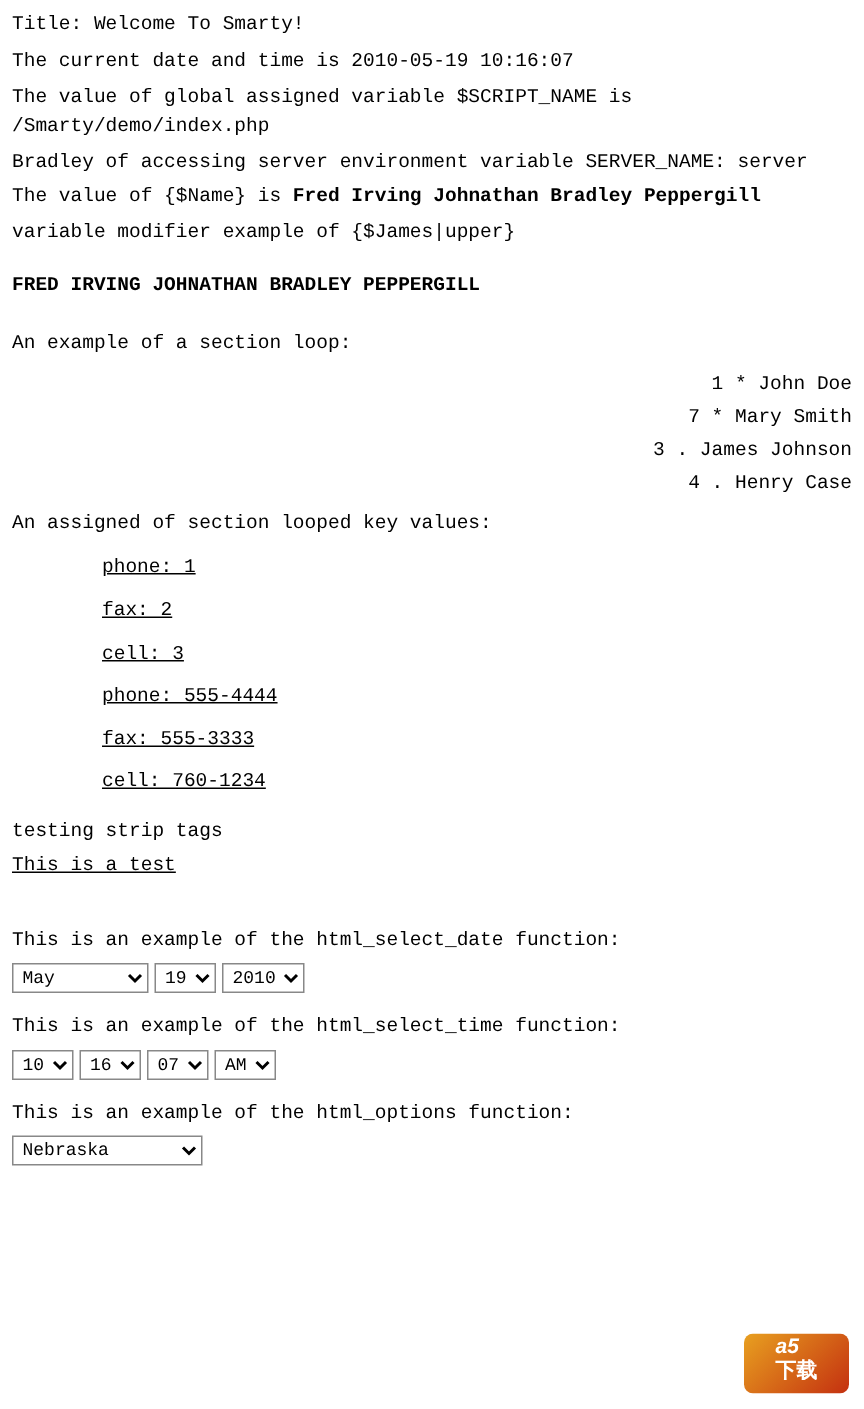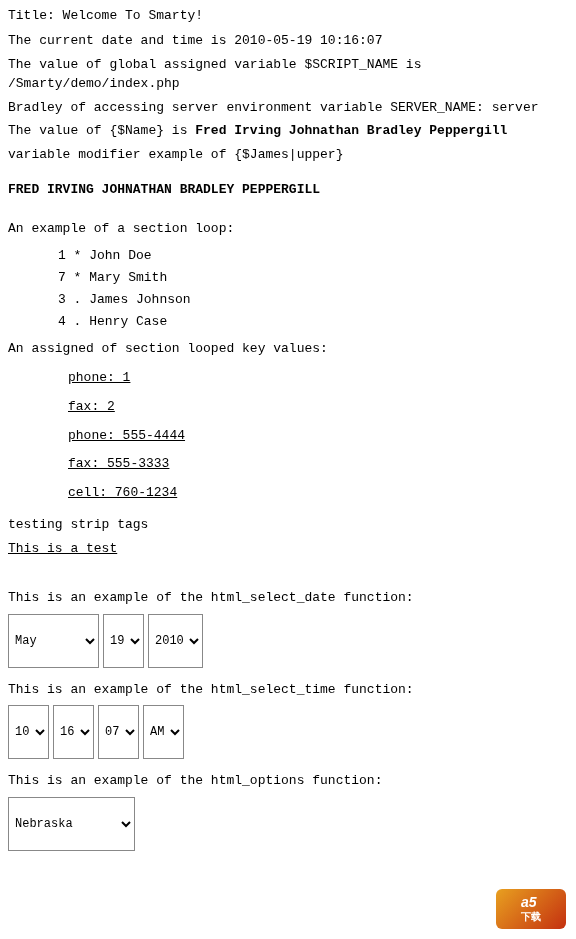--- a/index.html
+++ b/index.html
@@ -20,20 +20,21 @@
       line-height: 1.5;
     }
     .bold-name {
       font-weight: bold;
     }
     .section-loop {
       margin: 6px 0 6px 50px;
     }
     .section-loop div {
       line-height: 1.7;
+      text-align: right;
     }
     .key-values {
       margin: 6px 0 6px 60px;
     }
     .key-values div {
       line-height: 2.2;
       text-decoration: underline;
     }
     .upper-name {
       font-weight: bold;
@@ -52,34 +53,34 @@
     }
     .select-row {
       margin: 6px 0 10px 0;
       display: flex;
       align-items: center;
       gap: 4px;
     }
     select {
       font-family: 'Courier New', Courier, monospace;
       font-size: 12px;
-      padding: 18px 2px;
+      padding: 1px 2px;
       border: 1px solid #888;
       background: #fff;
     }
     .watermark {
       position: fixed;
       bottom: 10px;
       right: 10px;
       width: 70px;
       height: 40px;
       background: linear-gradient(135deg, #e8a020, #c43010);
       border-radius: 6px;
       display: flex;
-      align-items: center;
+      align-items: flex-start;
       justify-content: center;
       color: white;
       font-size: 10px;
       font-family: Arial, sans-serif;
       font-weight: bold;
     }
     .blank-line {
       height: 14px;
     }
   </style>
@@ -109,20 +110,21 @@
     <div>1 * John Doe</div>
     <div>7 * Mary Smith</div>
     <div>3 . James Johnson</div>
     <div>4 . Henry Case</div>
   </div>
 
 <div class="line">An assigned of section looped key values:</div>
 <div class="key-values" id="key-values-list">
     <div>phone: 1</div>
     <div>fax: 2</div>
+    <div>cell: 3</div>
     <div>phone: 555-4444</div>
     <div>fax: 555-3333</div>
     <div>cell: 760-1234</div>
   </div>
 
 <div class="strip-label line">testing strip tags</div>
 <div class="line">
   <a class="strip-link">This is a test</a>
 </div>
 <div class="blank-line"></div>
@@ -149,15 +151,15 @@
 <div class="html-select-section">
   <div class="line">This is an example of the html_options function:</div>
   <div class="select-row">
     <select id="state-select"><option value="Alabama">Alabama</option><option value="Alaska">Alaska</option><option value="Arizona">Arizona</option><option value="Arkansas">Arkansas</option><option value="California">California</option><option value="Colorado">Colorado</option><option value="Connecticut">Connecticut</option><option value="Delaware">Delaware</option><option value="Florida">Florida</option><option value="Georgia">Georgia</option><option value="Hawaii">Hawaii</option><option value="Idaho">Idaho</option><option value="Illinois">Illinois</option><option value="Indiana">Indiana</option><option value="Iowa">Iowa</option><option value="Kansas">Kansas</option><option value="Kentucky">Kentucky</option><option value="Louisiana">Louisiana</option><option value="Maine">Maine</option><option value="Maryland">Maryland</option><option value="Massachusetts">Massachusetts</option><option value="Michigan">Michigan</option><option value="Minnesota">Minnesota</option><option value="Mississippi">Mississippi</option><option value="Missouri">Missouri</option><option value="Montana">Montana</option><option value="Nebraska" selected="">Nebraska</option><option value="Nevada">Nevada</option><option value="New Hampshire">New Hampshire</option><option value="New Jersey">New Jersey</option><option value="New Mexico">New Mexico</option><option value="New York">New York</option><option value="North Carolina">North Carolina</option><option value="North Dakota">North Dakota</option><option value="Ohio">Ohio</option><option value="Oklahoma">Oklahoma</option><option value="Oregon">Oregon</option><option value="Pennsylvania">Pennsylvania</option><option value="Rhode Island">Rhode Island</option><option value="South Carolina">South Carolina</option><option value="South Dakota">South Dakota</option><option value="Tennessee">Tennessee</option><option value="Texas">Texas</option><option value="Utah">Utah</option><option value="Vermont">Vermont</option><option value="Virginia">Virginia</option><option value="Washington">Washington</option><option value="West Virginia">West Virginia</option><option value="Wisconsin">Wisconsin</option><option value="Wyoming">Wyoming</option></select>
   </div>
 </div>
 
 <div class="watermark">
   <div>
     <div style="font-size:14px;font-style:italic;">a5</div>
-    <div style="font-size:10px;font-family:Liberation Serif, serif;">下载</div>
+    <div style="font-size:14px;font-family:Liberation Serif, serif;">下载</div>
   </div>
 </div>
 
 </body></html>

